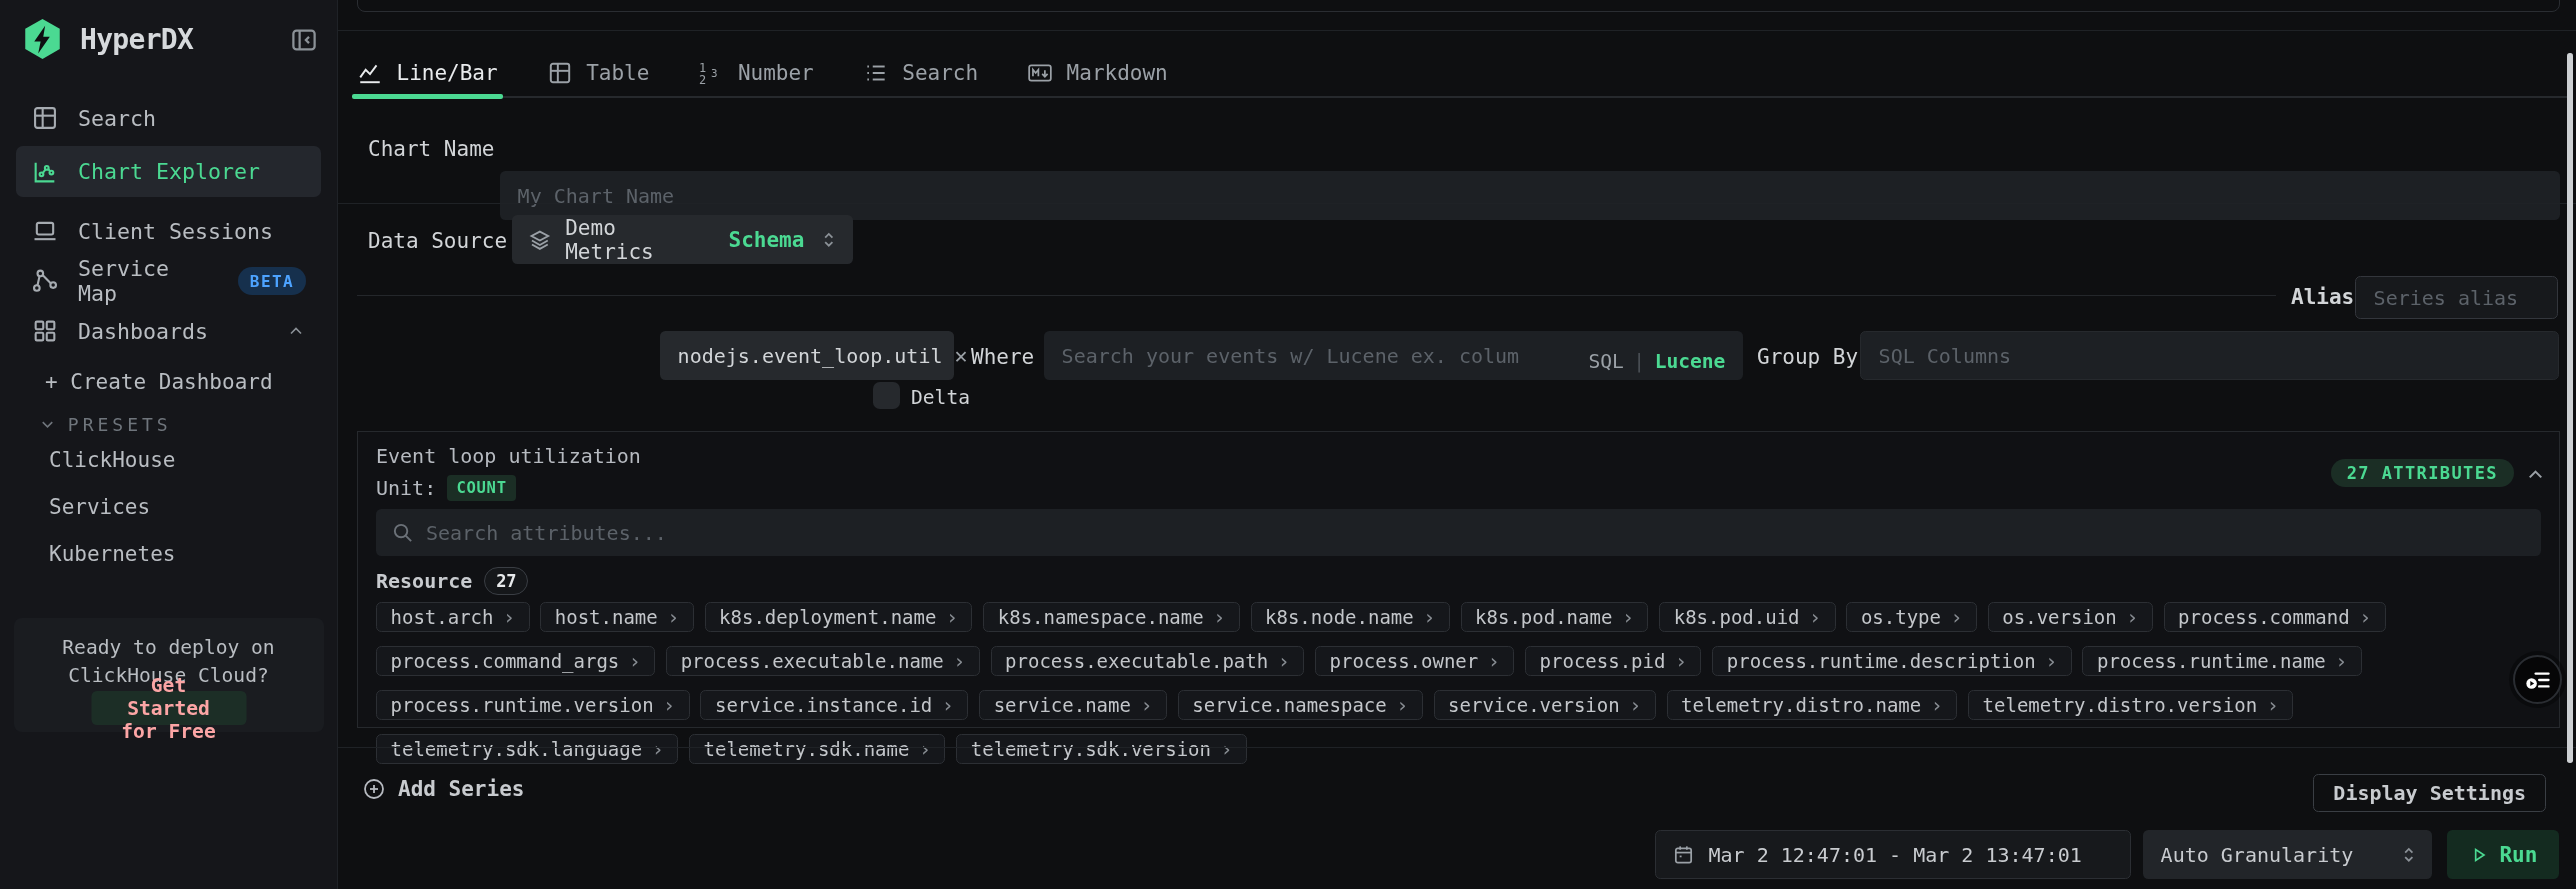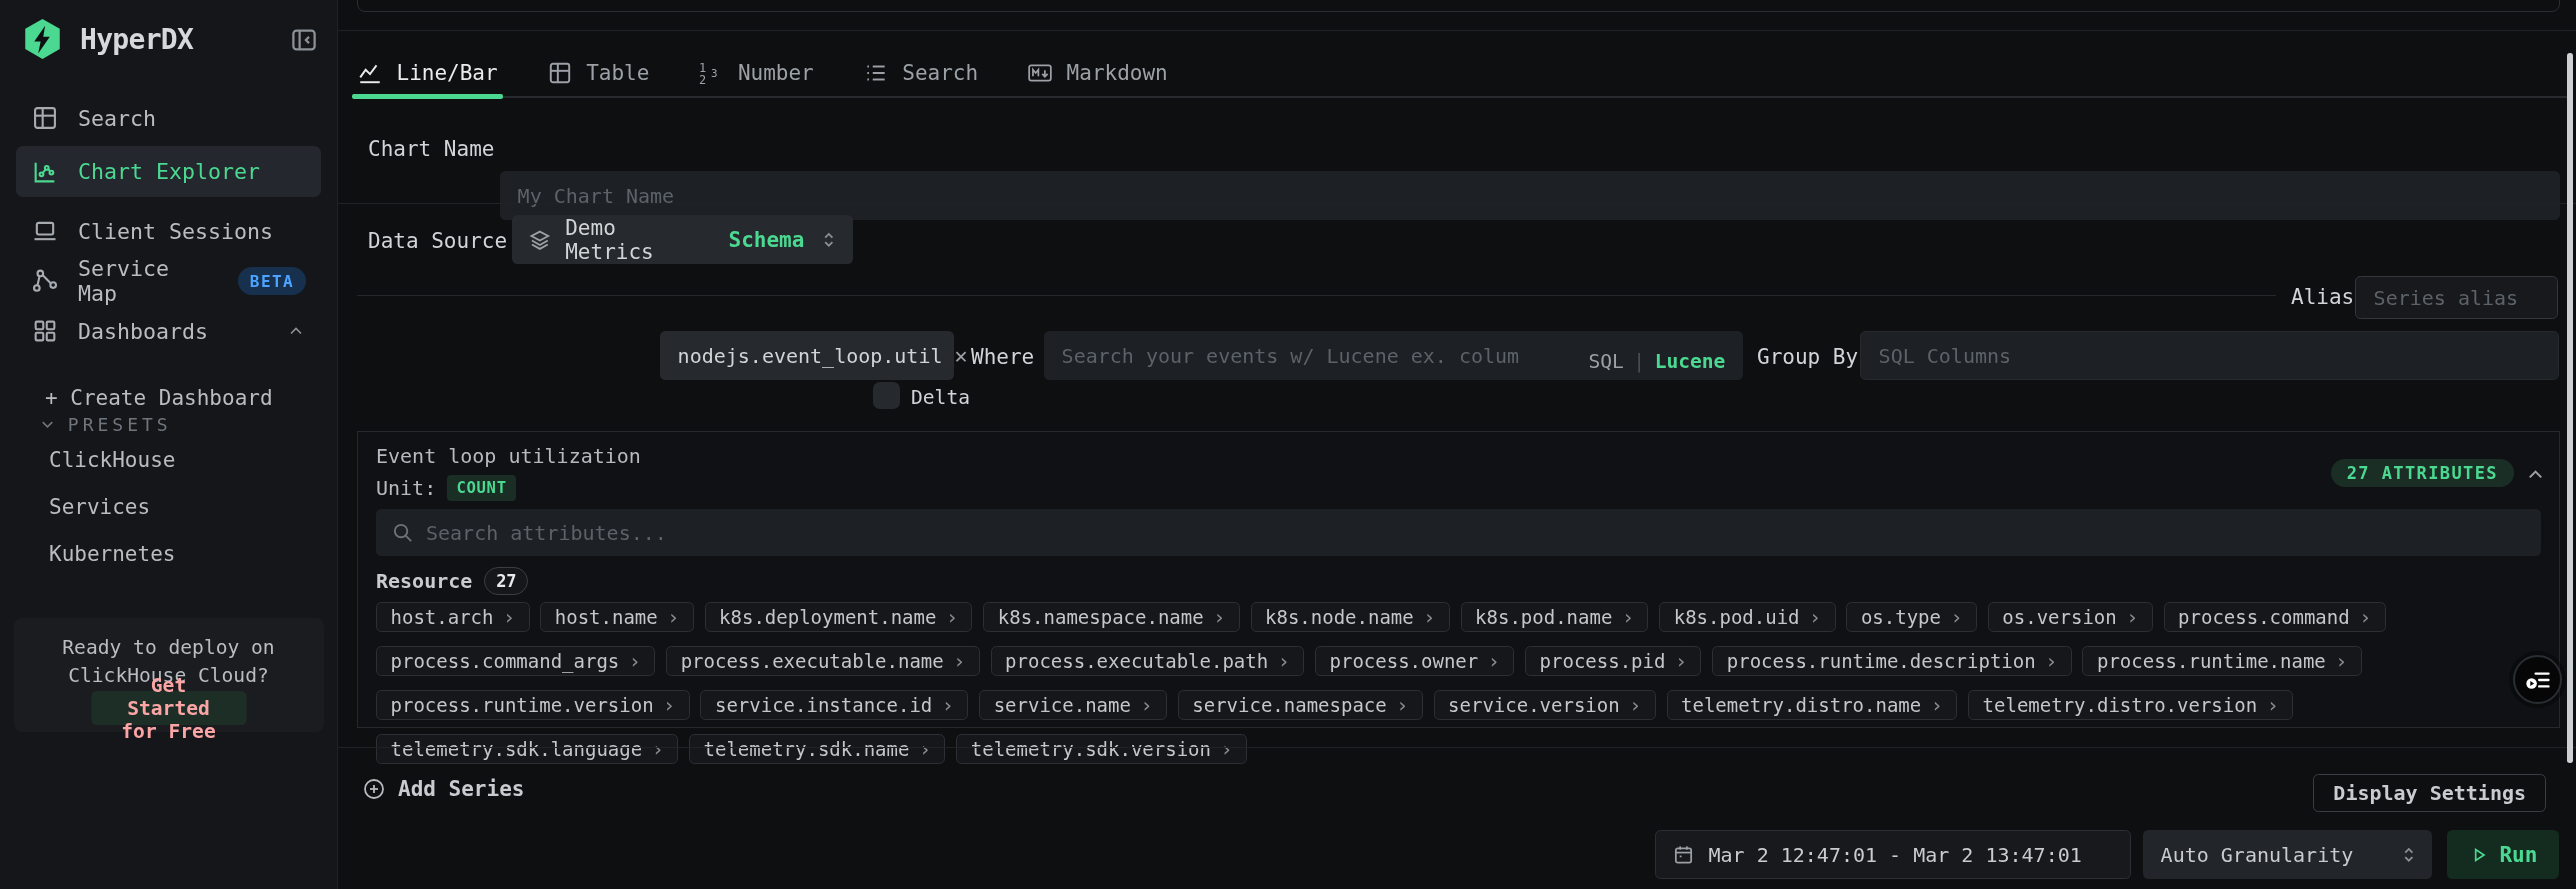--- a/index.html
+++ b/index.html
@@ -16,21 +16,21 @@
   .collapse-btn { position:absolute; right:4px; top:9.5px; width:31px; height:31px;
     display:flex; align-items:center; justify-content:center; color:#8b9197; cursor:pointer; }
   .nav-item { position:absolute; left:16px; right:16px; height:46px; border-radius:6.8px;
     display:flex; align-items:center; padding:0 15px; gap:19px; color:#b9bdc2; font-size:21.6px; cursor:pointer; }
   .nav-item .nicon { width:28px; height:28px; flex:0 0 28px; color:#a6abb1; }
   .nav-item.active { background:#24272d; color:#4bd992; }
   .nav-item.active .nicon { color:#4bd992; }
   .beta-badge { margin-left:auto; background:#16304d; color:#4da3ff; font-size:16px; font-weight:bold;
     letter-spacing:1.4px; padding:4.7px 12px; border-radius:675px; }
   .nav-chevron { margin-left:auto; width:20px; height:20px; color:#8b9197; }
-  .create-dash { position:absolute; left:45px; top:370px; font-size:21px; color:#b9bdc2; cursor:pointer;margin-top:16px; }
+  .create-dash { position:absolute; left:45px; top:370px; font-size:21px; color:#b9bdc2; cursor:pointer; }
   .presets-head { position:absolute; left:38px; top:414px; display:flex; align-items:center; gap:10.8px;
     color:#6f757c; font-size:18px; letter-spacing:4px; cursor:pointer; }
   .presets-head svg { width:19px; height:19px; }
   .presets-list { position:absolute; left:49px; top:445px; display:flex; flex-direction:column; gap:16px; }
   .preset { font-size:21px; color:#b9bdc2; cursor:pointer; line-height:31px; }
   .promo-card { position:absolute; left:13.5px; right:13.5px; top:618px; height:114px;
     background:#1a1c20; border-radius:8px; text-align:center; }
   .promo-text { margin:16px 20px 0 20px; font-size:19.6px; color:#b9bdc2; line-height:1.45; }
   .promo-btn { position:absolute; left:50%; transform:translateX(-50%); top:73px; height:34px;
     padding:0 23px; background:#1c2e26; border:none; border-radius:5.4px; color:#fca5a5;
@@ -60,21 +60,21 @@
   .chartname-input { position:absolute; left:162px; top:123px; width:2060px; height:49px;margin-top:48px; }
 
   .ds-label { left:30px; top:229px; }
   .select-box { position:absolute; background:#26292d; border-radius:5.4px; display:flex;
     align-items:center; color:#d2d5d8; font-size:21px; cursor:pointer; }
   .ds-select { left:174px; top:215px; width:341px; height:49px; padding:0 13.5px 0 16px; gap:13.5px; }
   .ds-schema { margin-left:auto; color:#4bd992; font-weight:bold; }
   .updown { width:21.6px; height:21.6px; color:#8b9197; flex:0 0 21.6px; }
 
   .alias-line { position:absolute; left:19px; width:1919px; top:295px; height:1.4px; background:#24272b; }
-  .alias-label { left:1953px; top:285px; }
+  .alias-label { left:1953px; top:285px;font-weight:bold; }
   .alias-input { position:absolute; left:2017px; top:276px; width:203px; height:43px;
     background:#17191c; border:1.4px solid #33363c; }
 
   .agg-select { left:15.5px; top:331px; width:287px; height:49px; padding:0 13.5px 0 17.6px; }
   .agg-select .updown { margin-left:auto; }
   .metric-tag { position:absolute; left:322px; top:331px; width:294px; height:49px;
     background:#26292d; border-radius:5.4px; display:flex; align-items:center; padding:0 13.5px 0 17.6px;
     font-size:20px; color:#d2d5d8; gap:12px; }
   .metric-close { margin-left:auto; color:#9ba1a7; font-size:21.6px; cursor:pointer; line-height:1; }
   .where-label { left:633px; top:345px; }

